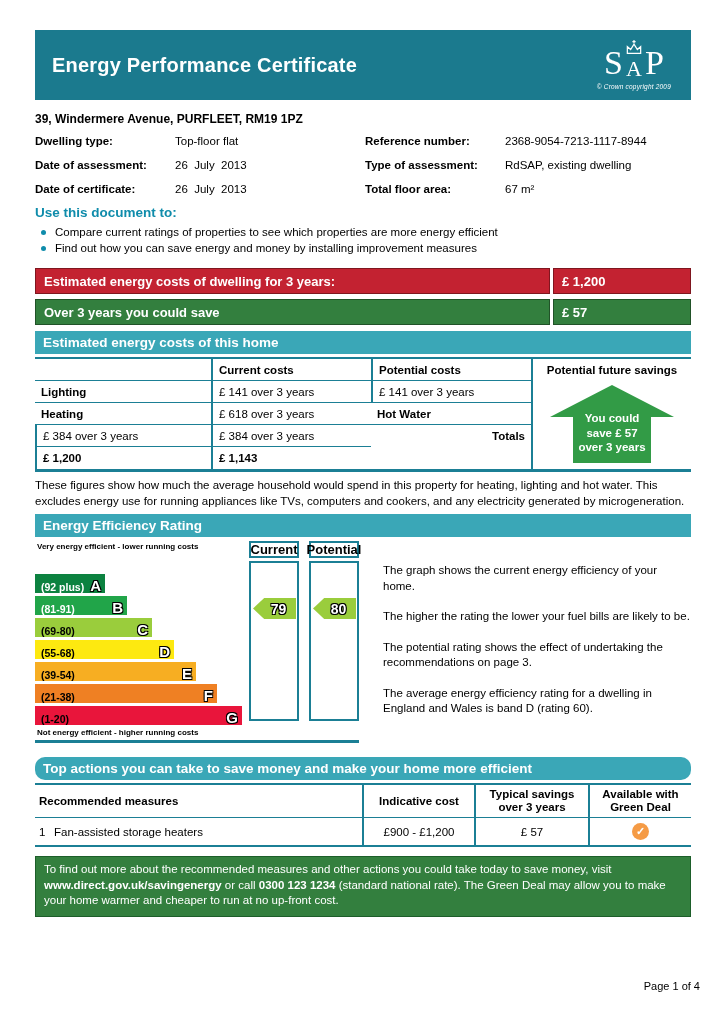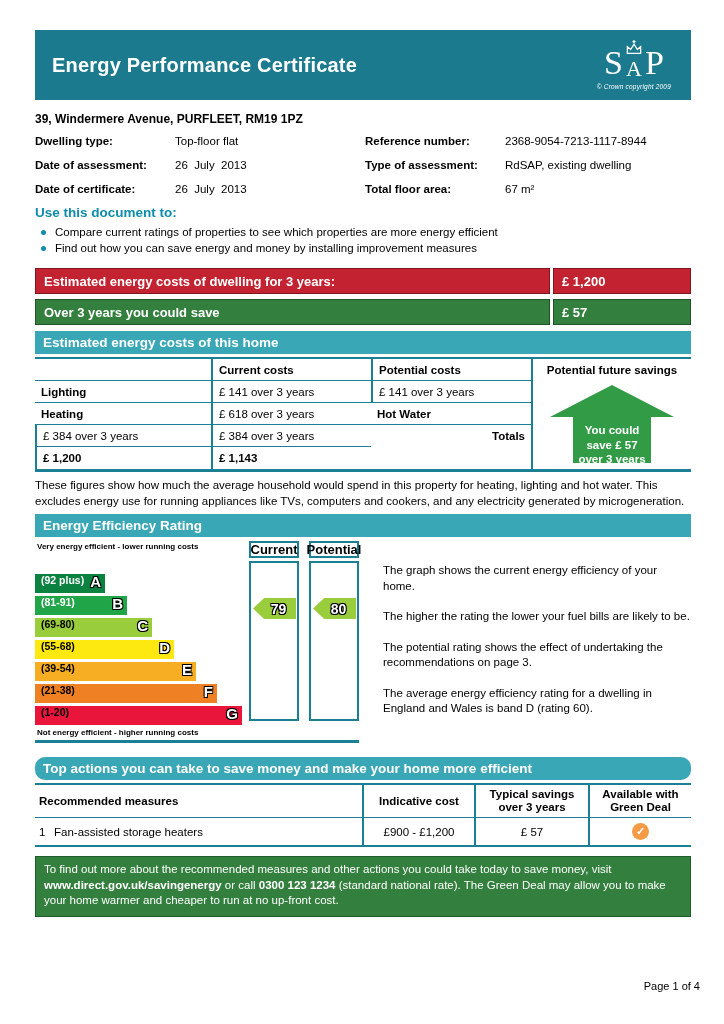--- a/index.html
+++ b/index.html
@@ -53,31 +53,31 @@
   .ct{height:22px; display:flex; align-items:center; padding:0 6px;}
   .ct.vline{border-left:2px solid var(--teal-border);}
   .ct.hline{border-bottom:1.5px solid var(--teal-border);}
   .ct.bold{font-weight:bold;}
   .ct.right{justify-content:flex-end;}
   .ct-head4{grid-column:4; grid-row:1; justify-content:center; padding:0 2px;}
   .ct-house{grid-column:4; grid-row:2/6; height:auto; justify-content:center; align-items:center;}
   .house{position:relative; width:124px; height:80px;}
   .house .roof{width:0; height:0; border-left:62px solid transparent; border-right:62px solid transparent; border-bottom:32px solid var(--house-green);}
   .house .hbody{width:78px; height:46px; background:var(--house-green); margin:0 auto;}
-  .house .htext{position:absolute; top:38px; left:0; right:0; text-align:center; color:#fff; font-weight:bold; font-size:11.5px; line-height:14.5px;}
+  .house .htext{position:absolute; top:26px; left:0; right:0; text-align:center; color:#fff; font-weight:bold; font-size:11.5px; line-height:14.5px;}
   .footnote{margin-top:5px; font-size:11.5px; line-height:16px;}
 
   
   .chart{display:flex; margin-top:4px;}
   .chart-left{display:flex; width:324px; border-bottom:3px solid var(--teal-border); padding-bottom:3px;}
   .bands-panel{width:212px;}
   .scale-label{font-size:8px; font-weight:bold;}
   .scale-label.top{margin:1px 0 23px 2px;}
   .scale-label.bottom{margin-top:3px; margin-left:2px;}
-  .band{height:19px; margin-bottom:3px; display:flex; align-items:flex-start; justify-content:space-between; padding:0 4px 0 6px;}
+  .band{height:19px; margin-bottom:3px; display:flex; align-items:flex-end; justify-content:space-between; padding:0 4px 0 6px;}
   .band-range{font-size:10.5px; font-weight:bold;}
   .band-letter{font-size:15px; font-weight:bold; color:#fff; line-height:1;
     text-shadow:-1px -1px 0 #000,1px -1px 0 #000,-1px 1px 0 #000,1px 1px 0 #000;}
   .rating-col{width:50px; margin-left:2px;}
   .rating-col.pot{margin-left:10px;}
   .col-head{height:17px; border:2px solid var(--teal-border); display:flex; align-items:center; justify-content:center; font-size:13px; font-weight:bold;}
   .col-box{margin-top:3px; height:160px; border:2px solid var(--teal-border); position:relative;}
   .arrow{position:absolute; top:35px; left:2px; width:43px; height:21px; background:var(--arrow-green);
     clip-path:polygon(0 50%, 26% 0, 100% 0, 100% 100%, 26% 100%); display:flex; align-items:center; justify-content:center; padding-left:8px;}
   .arrow span{font-size:14px; font-weight:bold; color:#fff;

